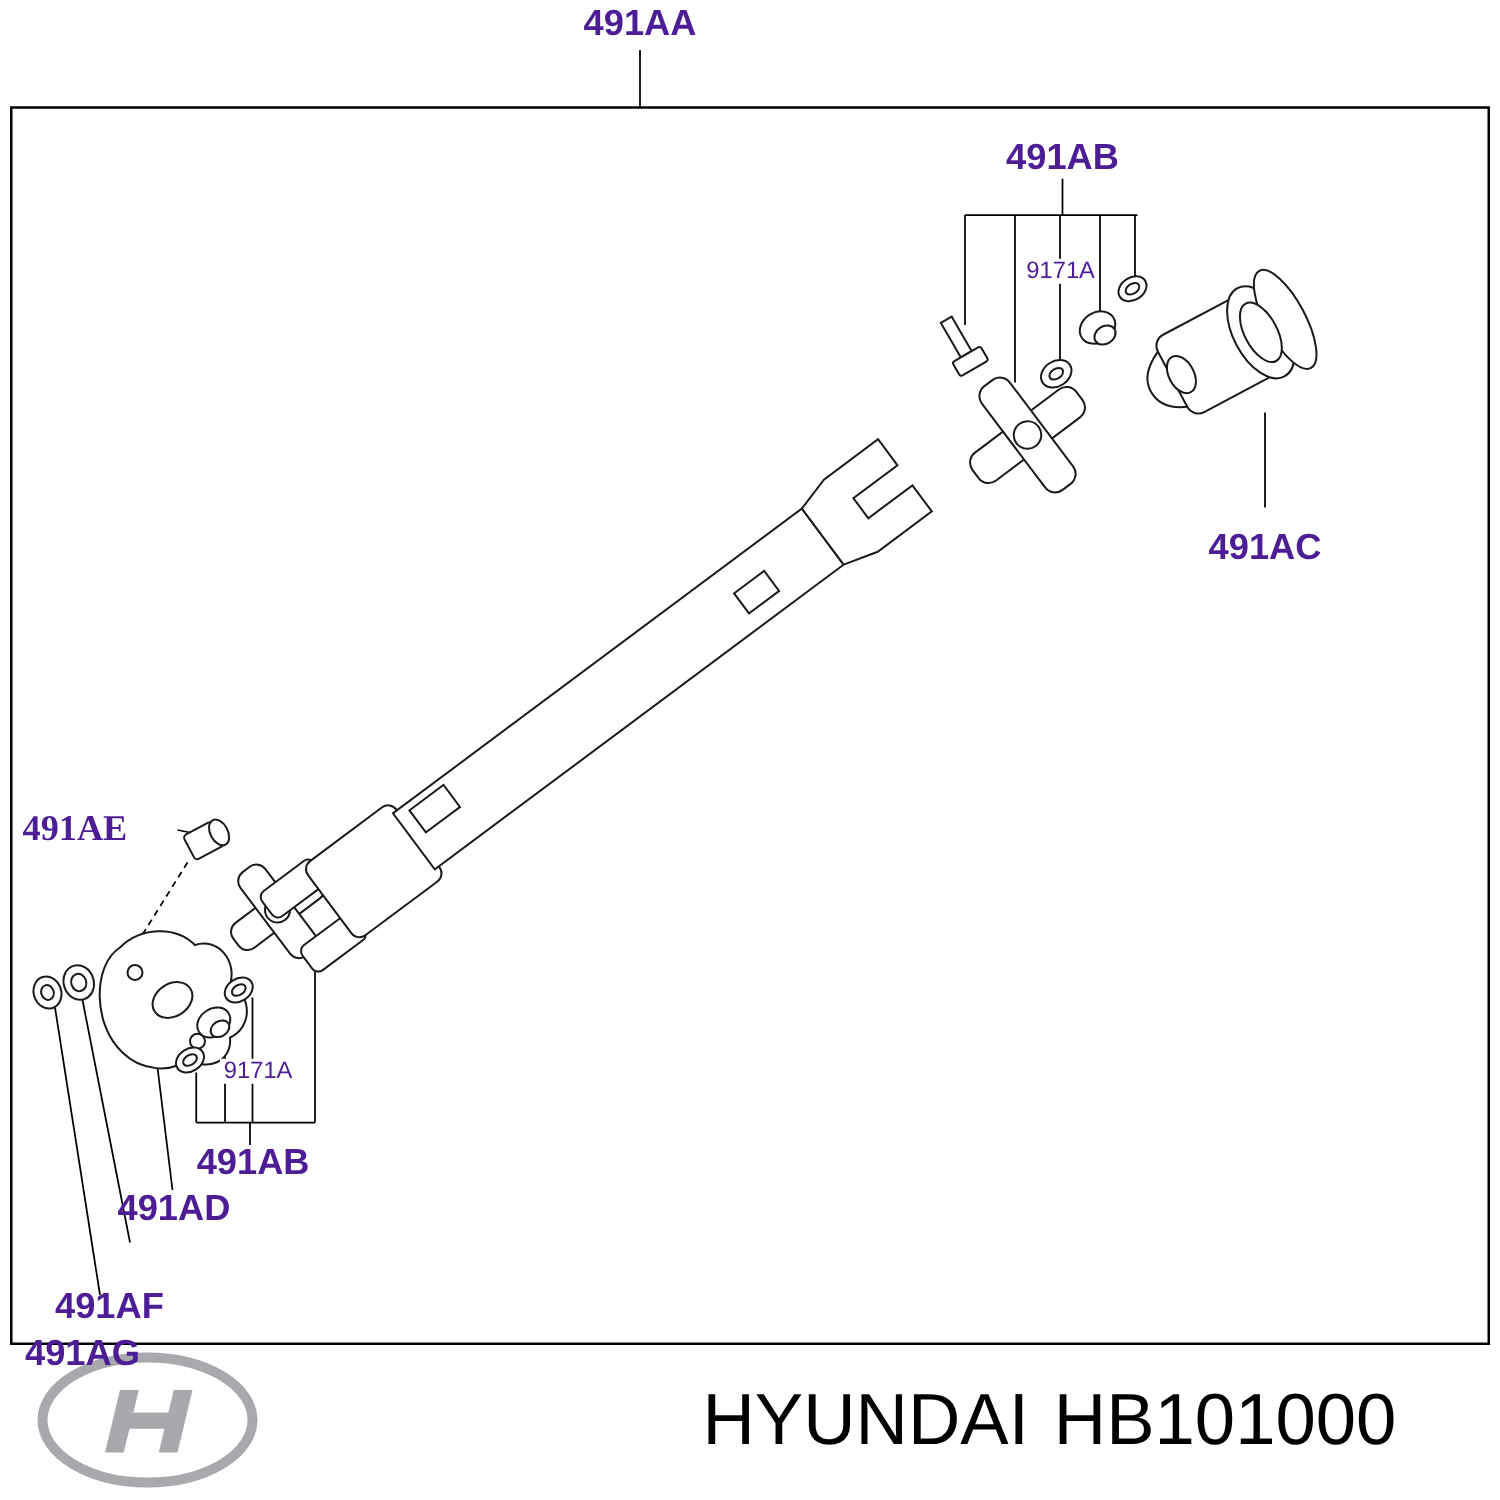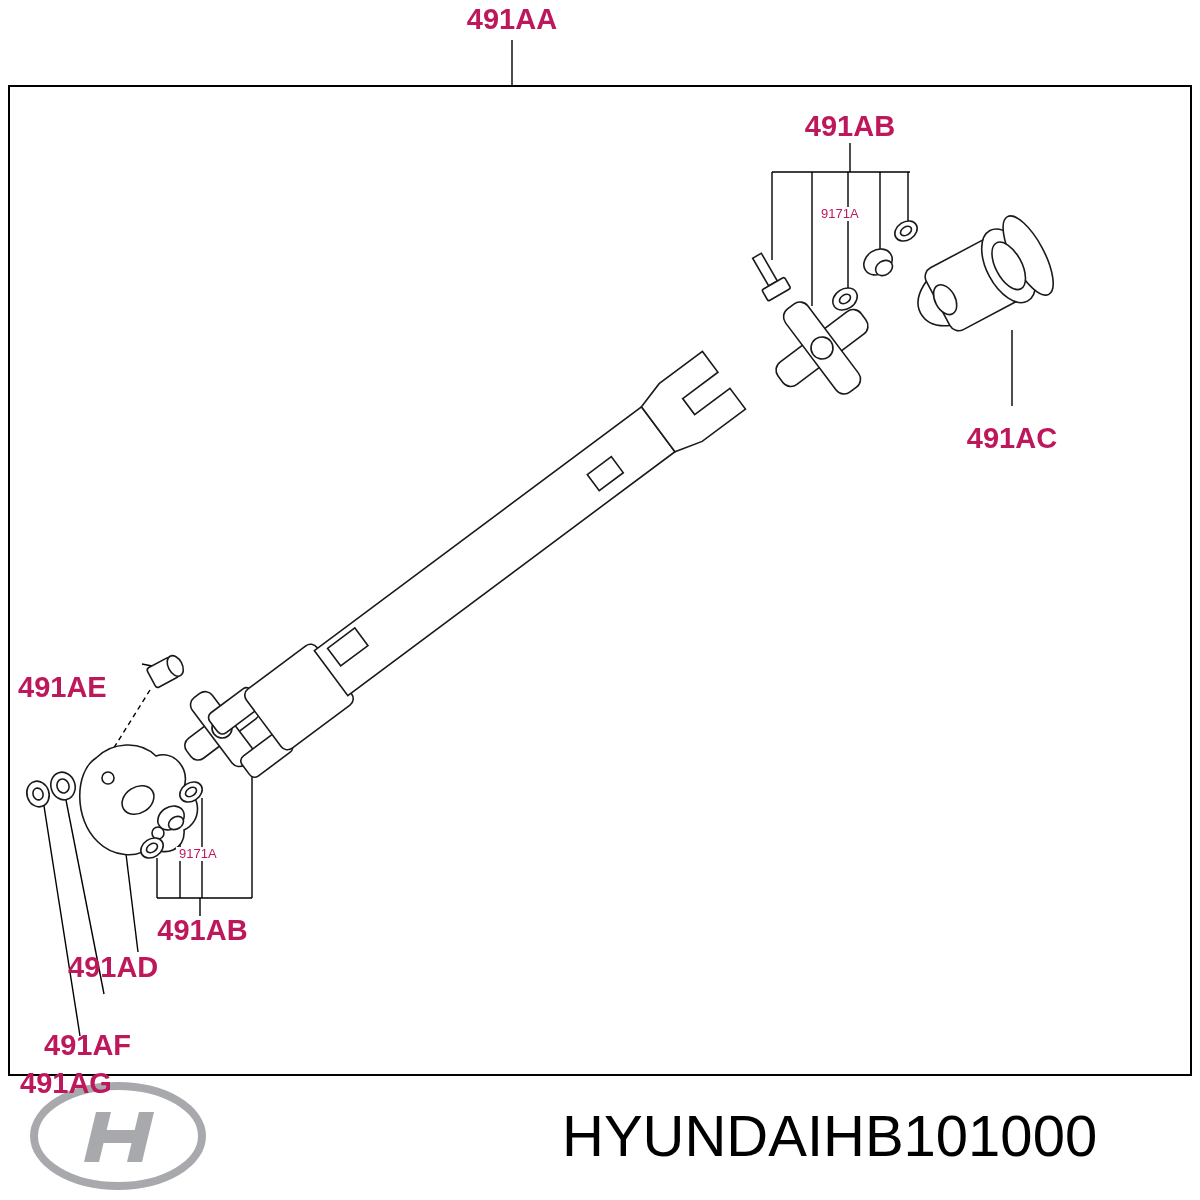--- a/index.html
+++ b/index.html
@@ -9,32 +9,32 @@
     position:relative;overflow:hidden;color:#000;
   }
   .stage{position:absolute;inset:0;}
   .diagram-frame{
     position:absolute;left:8px;top:85px;width:1184px;height:991px;
     border:2px solid #000;box-sizing:border-box;z-index:0;
   }
   svg.artwork{position:absolute;left:0;top:0;z-index:1;}
   .lbl{
     position:absolute;z-index:2;font-weight:bold;font-size:29px;
-    line-height:1.05;white-space:nowrap;color:#be185d;
+    line-height:1.05;white-space:nowrap;color:#4c1d95;
   }
   .lbl.center{text-align:center;}
   .lbl.small{
-    font-weight:normal;font-size:13px;background:#fff;padding:0 3px;
+    font-weight:normal;font-size:19px;background:#fff;padding:0 3px;
   }
   .footer-text{
     position:absolute;left:562px;top:1102px;z-index:2;
     font-size:58px;font-weight:400;letter-spacing:0px;
     white-space:nowrap;color:#000;
   }
-  .footer-text .pn{text-align:right;}
+  .footer-text .pn{margin-left:20px;text-align:right;}
 </style>
 </head>
 <body>
 
 <div class="stage">
 
   <div class="diagram-frame"></div>
 
   <svg class="artwork" width="1200" height="1200" viewBox="0 0 1200 1200">
 
@@ -158,27 +158,27 @@
   </svg>
 
   <div class="lbl center" style="left:452px;top:4px;width:120px;">491AA</div>
 
   <div class="lbl center" style="left:790px;top:111px;width:120px;">491AB</div>
 
   <div class="lbl small" style="left:818px;top:207px;">9171A</div>
 
   <div class="lbl center" style="left:950px;top:423px;width:124px;">491AC</div>
 
-  <div class="lbl" style="left:18px;top:672px;">491AE</div>
+  <div class="lbl" style="left:18px;top:648px;font-family:Liberation Serif, serif;">491AE</div>
 
   <div class="lbl small" style="left:176px;top:847px;">9171A</div>
 
   <div class="lbl center" style="left:145px;top:915px;width:115px;">491AB</div>
 
-  <div class="lbl" style="left:68px;top:952px;">491AD</div>
+  <div class="lbl" style="left:94px;top:952px;">491AD</div>
 
   <div class="lbl" style="left:44px;top:1030px;">491AF</div>
 
   <div class="lbl" style="left:20px;top:1068px;">491AG</div>
 
   <div class="footer-text">
     <span>HYUNDAI</span><span class="pn">HB101000</span>
   </div>
 
 </div>

